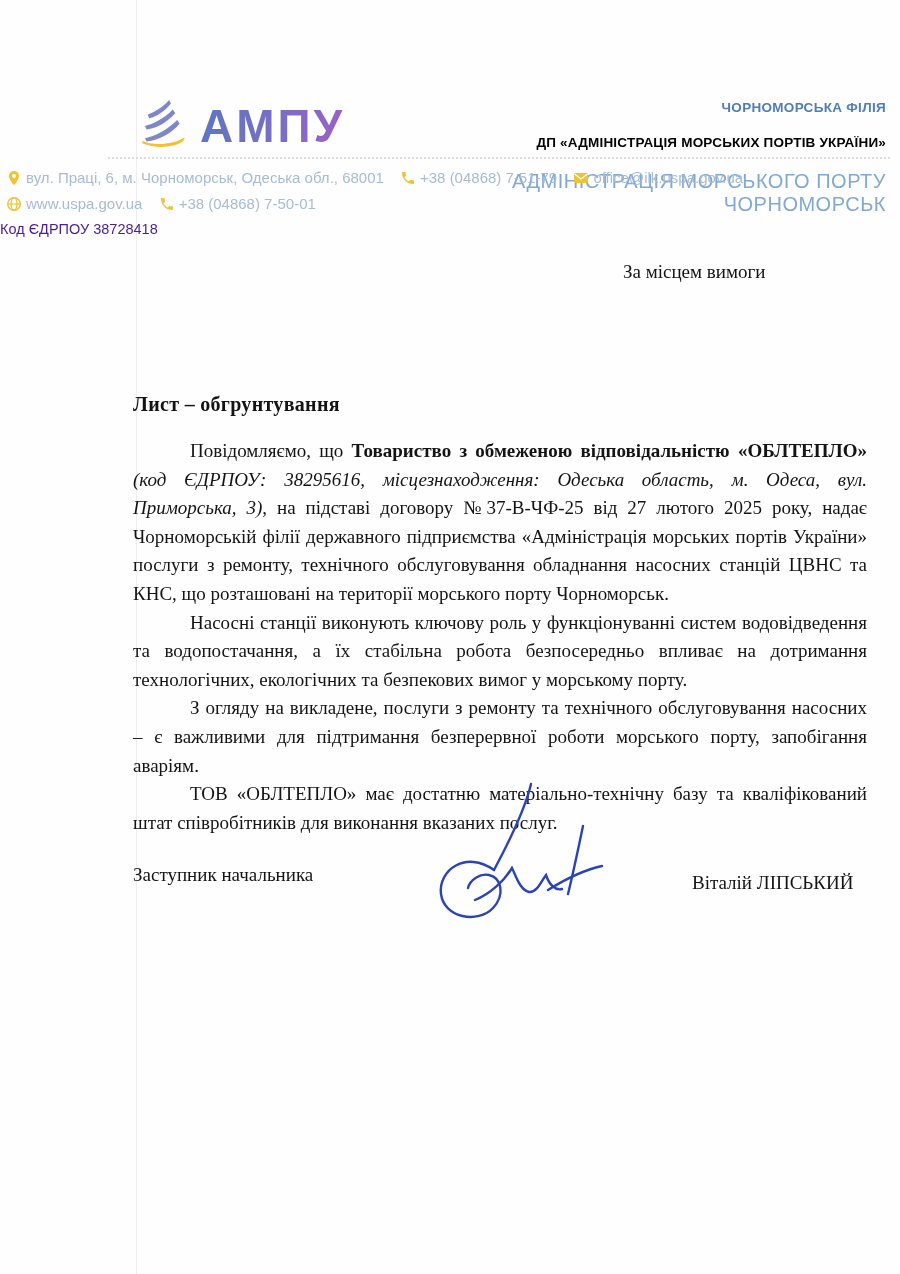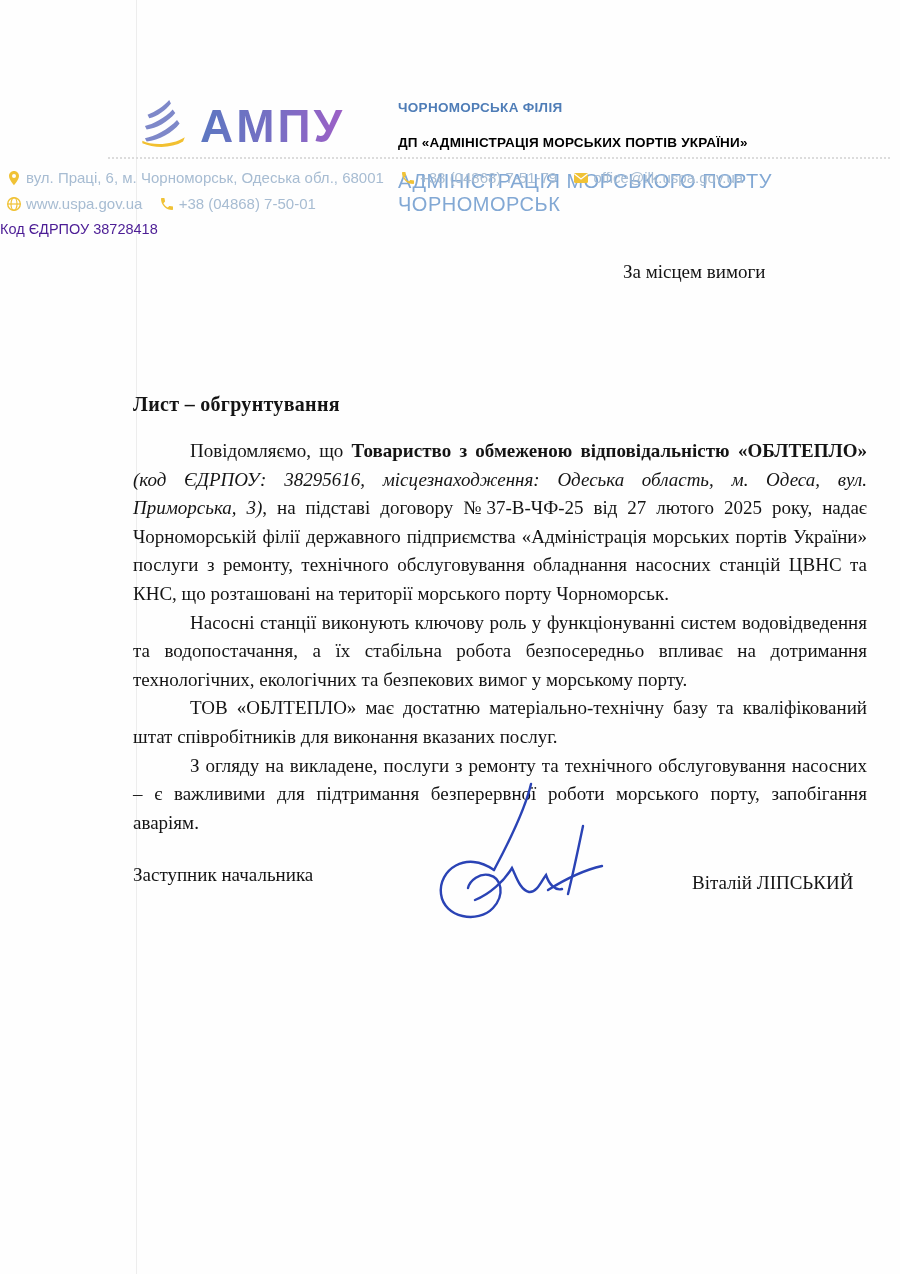--- a/index.html
+++ b/index.html
@@ -23,21 +23,21 @@
   .logo-mark { width:52px; height:56px; margin-right:10px; }
   .logo-text {
     font-family:"Liberation Sans", sans-serif;
     font-weight:bold; font-size:46px; letter-spacing:3px; line-height:1;
     background:linear-gradient(90deg,#5c77c1 0%,#7a6ec4 55%,#9d5fc6 100%);
     -webkit-background-clip:text; background-clip:text;
     -webkit-text-fill-color:transparent; color:#7a6ec4;
   }
   .org-block {
     position:absolute; top:100px; left:398px; width:488px;
-    text-align:left; font-family:"Liberation Sans", sans-serif;
+    text-align:right; font-family:"Liberation Sans", sans-serif;
   }
   .org-line1 { font-size:13.5px; font-weight:bold; color:#4f7db7; letter-spacing:.3px; }
   .org-line2 { font-size:13.5px; font-weight:bold; color:#000000; letter-spacing:.2px; margin-top:20px; }
   .org-line3 { font-size:20px; color:#82a8d4; letter-spacing:.5px; margin-top:20px; }
   .header-sep {
     position:absolute; top:157px; left:108px; width:782px;
     border-top:2px dotted #dcdcdc;
   }
   
   .contact {
@@ -118,22 +118,22 @@
     <div class="contact-row edrpou">Код ЄДРПОУ 38728418</div>
   </div>
 
   <div class="recipient">За місцем вимоги</div>
 
   <div class="doc-title">Лист – обгрунтування</div>
 
   <div class="body-text">
     <p><span>Повідомляємо, що </span><span class="seg-bold">Товариство з обмеженою відповідальністю «ОБЛТЕПЛО» </span><span class="seg-italic">(код ЄДРПОУ: 38295616, місцезнаходження: Одеська область, м. Одеса, вул. Приморська, 3)</span><span>, на підставі договору №37-В-ЧФ-25 від 27 лютого 2025 року, надає Чорноморській філії державного підприємства «Адміністрація морських портів України» послуги з ремонту, технічного обслуговування обладнання насосних станцій ЦВНС та КНС, що розташовані на території морського порту Чорноморськ.</span></p>
     <p>Насосні станції виконують ключову роль у функціонуванні систем водовідведення та водопостачання, а їх стабільна робота безпосередньо впливає на дотримання технологічних, екологічних та безпекових вимог у морському порту.</p>
+    <p>З огляду на викладене, послуги з ремонту та технічного обслуговування насосних – є важливими для підтримання безперервної роботи морського порту, запобігання аваріям.</p>
     <p>ТОВ «ОБЛТЕПЛО» має достатню матеріально-технічну базу та кваліфікований штат співробітників для виконання вказаних послуг.</p>
-    <p>З огляду на викладене, послуги з ремонту та технічного обслуговування насосних – є важливими для підтримання безперервної роботи морського порту, запобігання аваріям.</p>
   </div>
 
   <div class="sig-position">Заступник начальника</div>
   <svg class="sig-scrawl" viewBox="0 0 195 155">
     <g fill="none" stroke="#2a43b5" stroke-width="2.4" stroke-linecap="round">
       <path d="M101 6 C95 32 80 62 64 92"></path>
       <path d="M64 92 C36 72 8 92 11 116 C14 140 48 146 63 130 C75 117 72 100 59 97 C50 95 40 102 38 110"></path>
       <path d="M45 122 C60 116 74 103 82 90 C86 98 90 112 99 114 C107 115 112 102 116 97 C119 106 125 113 132 111"></path>
       <path d="M153 48 C148 72 143 96 138 116"></path>
       <path d="M118 112 C134 102 154 92 172 88"></path>

